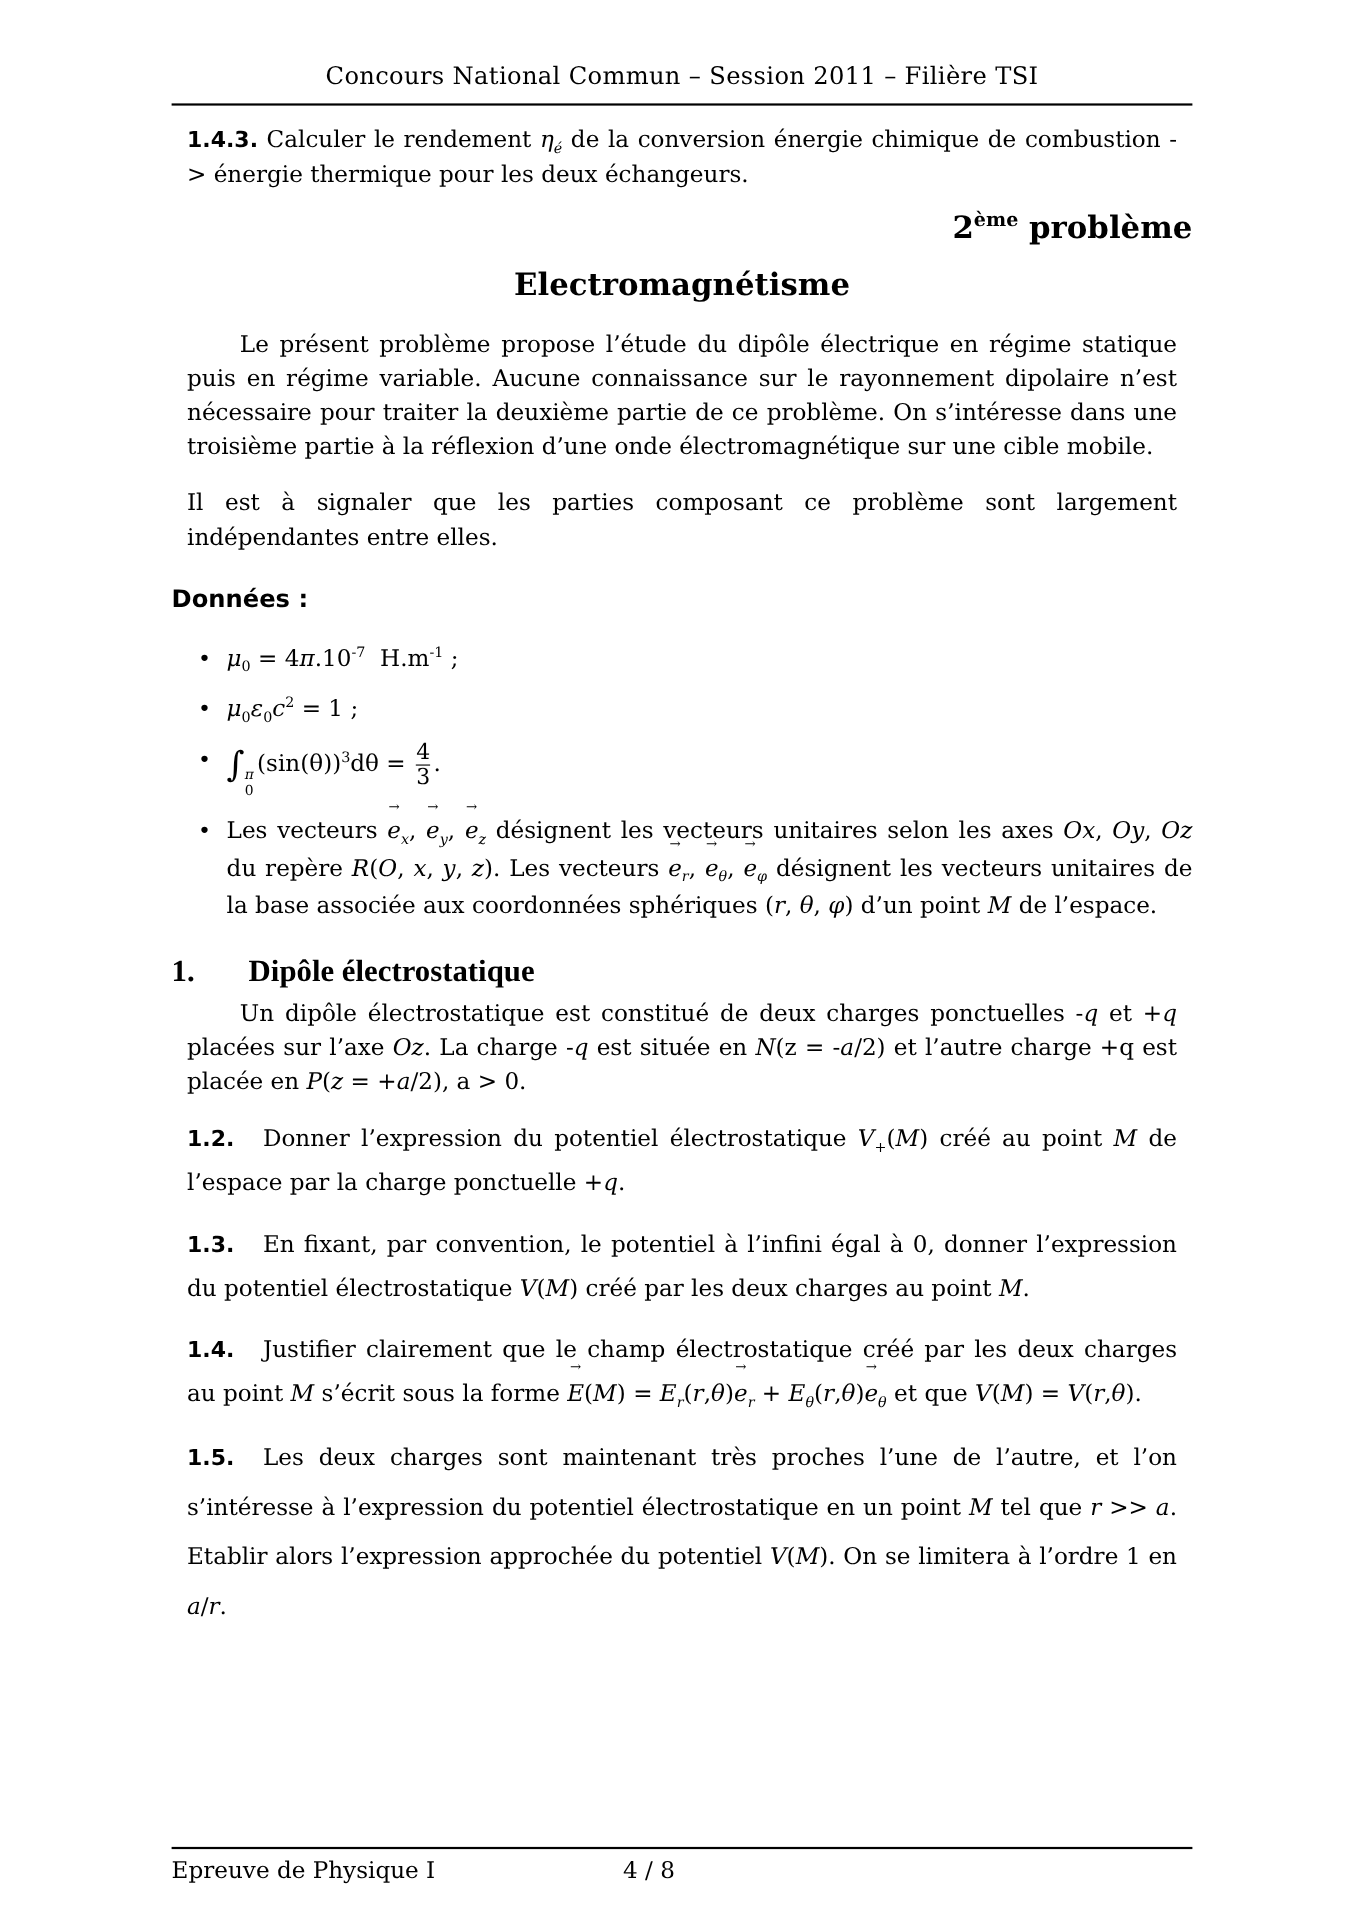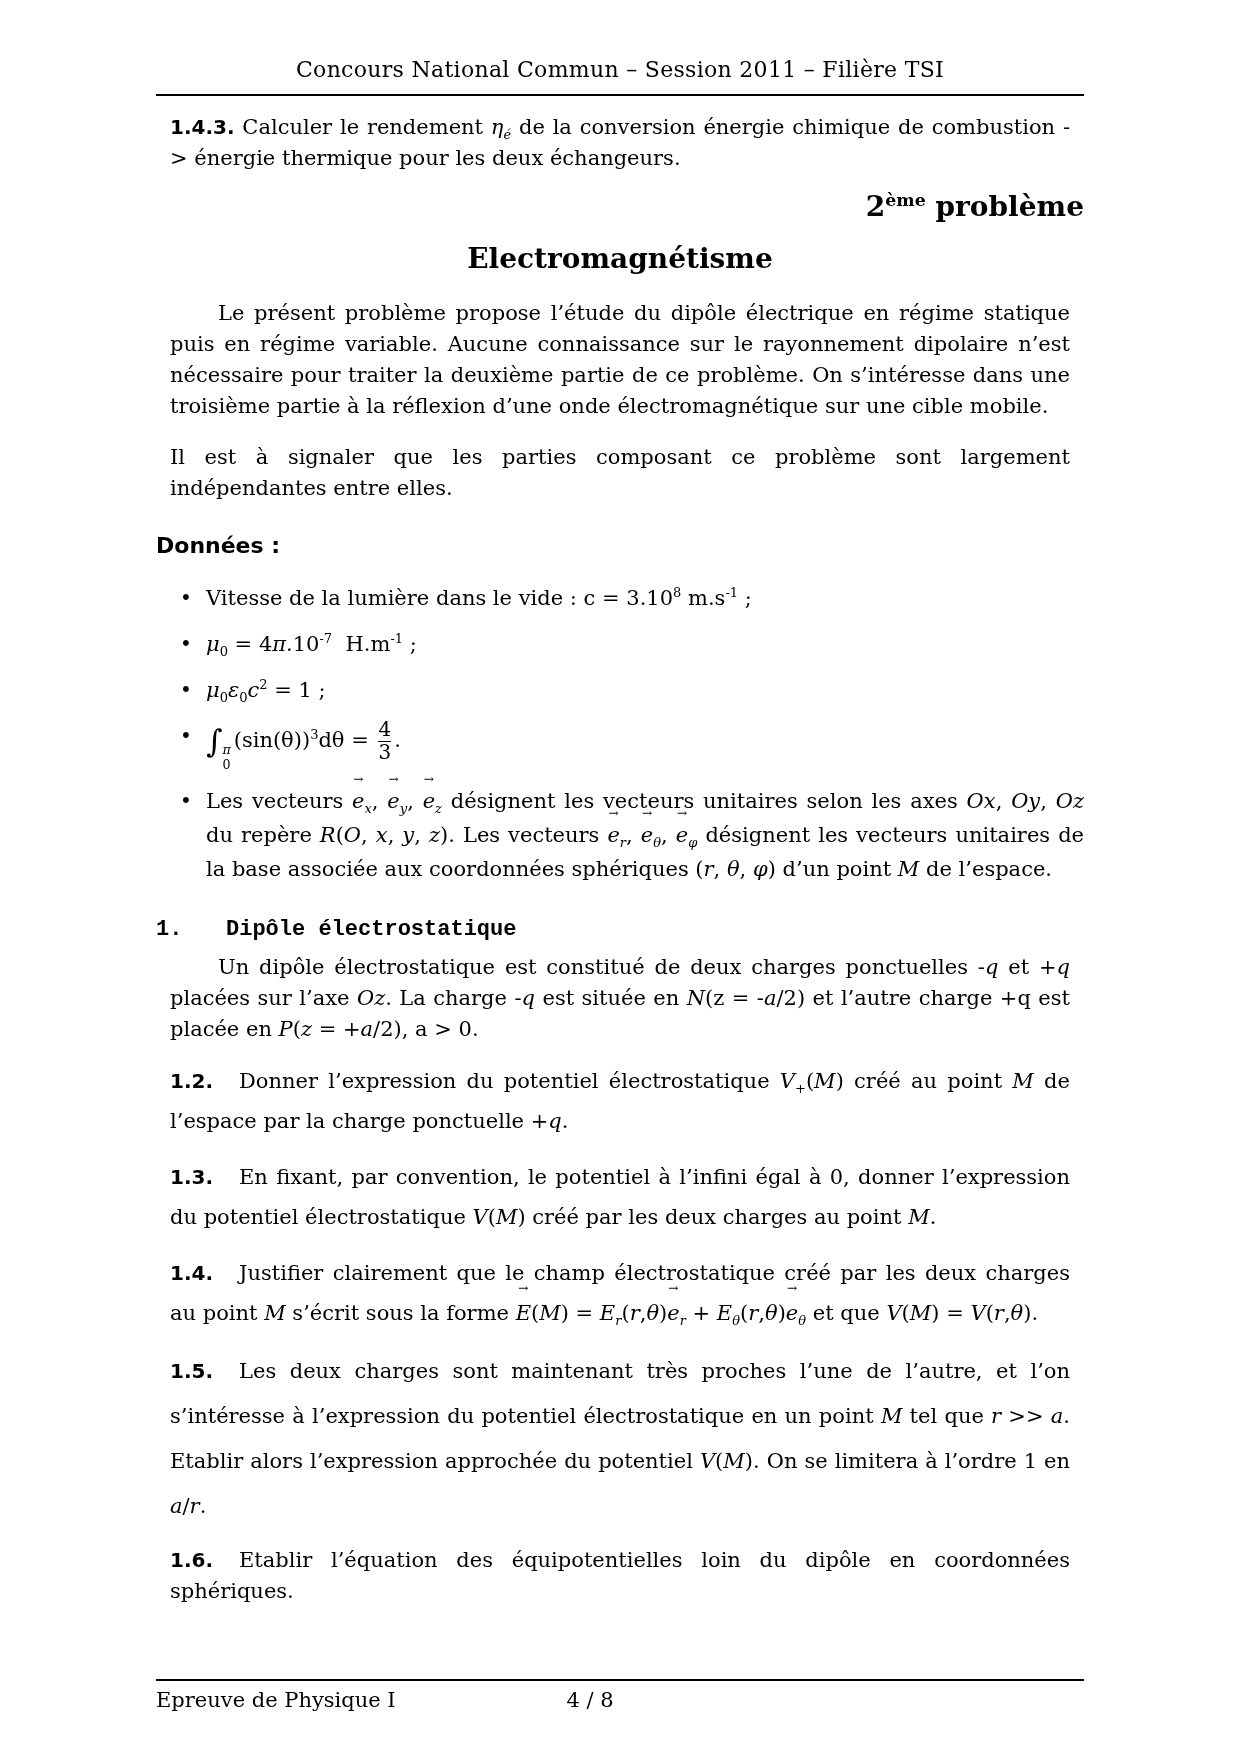--- a/index.html
+++ b/index.html
@@ -28,21 +28,21 @@
   .indent{text-indent:48px;}
   .p1{margin-top:22px;}
   .p2{margin-top:20px;}
   .bold-label{font-family:"DejaVu Sans", sans-serif;font-weight:bold;font-size:22px;margin:26px 0 0 0;}
   
   .data-list{list-style:none;margin:20px 0 0 0;padding:0 0 0 50px;}
   .data-list li{position:relative;margin:0 0 12px 0;line-height:34px;text-align:justify;}
   .data-list li::before{content:"•";position:absolute;left:-26px;top:0;font-size:20px;}
   .li-tall{line-height:45px;}
   
-  .section-head{margin:30px 0 0 0;font-family:Liberation Mono, monospace;font-weight:bold;font-size:22px;line-height:28px;}
+  .section-head{margin:30px 0 0 0;font-family:Liberation Serif, serif;font-weight:bold;font-size:28px;line-height:28px;}
   .section-head .snum{display:inline-block;width:70px;}
   .s-intro{margin-top:8px;}
   
   i{font-style:italic;}
   sub,sup{font-size:0.62em;line-height:0;}
   .vec{position:relative;display:inline-block;}
   .vec::before{content:"→";position:absolute;left:50%;transform:translateX(-50%);
     top:-0.95em;font-size:0.58em;font-style:normal;line-height:1;}
   .intg{font-size:1.5em;vertical-align:-0.15em;}
   .ilim{display:inline-flex;flex-direction:column;font-size:0.6em;line-height:1.15;
@@ -77,21 +77,20 @@
 
     <h1 class="center-head h2space">Electromagnétisme</h1>
 
     <p class="p1 indent">Le présent problème propose l’étude du dipôle électrique en régime statique puis en régime variable. Aucune connaissance sur le rayonnement dipolaire n’est nécessaire pour traiter la deuxième partie de ce problème. On s’intéresse dans une troisième partie à la réflexion d’une onde électromagnétique sur une cible mobile.</p>
 
     <p class="p2">Il est à signaler que les parties composant ce problème sont largement indépendantes entre elles.</p>
 
     <h2 class="bold-label">Données :</h2>
 
     <ul class="data-list">
-      <li>Vitesse de la lumière dans le vide : c = 3.10<sup>8</sup> m.s<sup>-1</sup> ;</li>
       <li><i>μ</i><sub>0</sub> = 4<i>π</i>.10<sup>-7</sup>&nbsp; H.m<sup>-1</sup> ;</li>
       <li><i>μ</i><sub>0</sub><i>ε</i><sub>0</sub><i>c</i><sup>2</sup> = 1 ;</li>
       <li class="li-tall"><span class="intg">∫</span><span class="ilim">
             <span><i>π</i></span>
             <span>0</span>
           </span>(sin(θ))<sup>3</sup>dθ = <span class="frac">
             <span>4</span>
             <span>3</span>
           </span>.</li>
       <li class="li-tall">Les vecteurs <span class="vec"><i>e</i></span><sub><i>x</i></sub>, <span class="vec"><i>e</i></span><sub><i>y</i></sub>, <span class="vec"><i>e</i></span><sub><i>z</i></sub> désignent les vecteurs unitaires selon les axes <i>Ox</i>, <i>Oy</i>, <i>Oz</i> du repère <i>R</i>(<i>O</i>, <i>x</i>, <i>y</i>, <i>z</i>). Les vecteurs <span class="vec"><i>e</i></span><sub><i>r</i></sub>, <span class="vec"><i>e</i></span><sub><i>θ</i></sub>, <span class="vec"><i>e</i></span><sub><i>φ</i></sub> désignent les vecteurs unitaires de la base associée aux coordonnées sphériques (<i>r</i>, <i>θ</i>, <i>φ</i>) d’un point <i>M</i> de l’espace.</li>
@@ -103,21 +102,20 @@
 
 
     <p class="q mathline"><span class="qnum qgap">1.2.</span><span>Donner l’expression du potentiel électrostatique <i>V</i><sub>+</sub>(<i>M</i>) créé au point <i>M</i> de l’espace par la charge ponctuelle +<i>q</i>.</span></p>
 
     <p class="q mathline"><span class="qnum qgap">1.3.</span><span>En fixant, par convention, le potentiel à l’infini égal à 0, donner l’expression du potentiel électrostatique <i>V</i>(<i>M</i>) créé par les deux charges au point <i>M</i>.</span></p>
 
     <p class="q mathline"><span class="qnum qgap">1.4.</span><span>Justifier clairement que le champ électrostatique créé par les deux charges au point <i>M</i> s’écrit sous la forme <span class="vec"><i>E</i></span>(<i>M</i>) = <i>E</i><sub><i>r</i></sub>(<i>r</i>,<i>θ</i>)<span class="vec"><i>e</i></span><sub><i>r</i></sub> + <i>E</i><sub><i>θ</i></sub>(<i>r</i>,<i>θ</i>)<span class="vec"><i>e</i></span><sub><i>θ</i></sub> et que <i>V</i>(<i>M</i>) = <i>V</i>(<i>r</i>,<i>θ</i>).</span></p>
 
     <p class="q m15"><span class="qnum qgap">1.5.</span><span>Les deux charges sont maintenant très proches l’une de l’autre, et l’on s’intéresse à l’expression du potentiel électrostatique en un point <i>M</i> tel que <i>r</i> &gt;&gt; <i>a</i>. Etablir alors l’expression approchée du potentiel <i>V</i>(<i>M</i>). On se limitera à l’ordre 1 en <i>a</i>/<i>r</i>.</span></p>
 
-    <p class="q"><span class="qnum qgap">1.6.</span><span>Etablir l’équation des équipotentielles loin du dipôle en coordonnées sphériques.</span></p>
 
   </main>
 
   <footer class="footer">
     <hr class="footer-rule">
     <div class="footer-row">
       <span class="footer-left">Epreuve de Physique I</span>
       <span class="footer-page">4 / 8</span>
       <span></span>
     </div>

